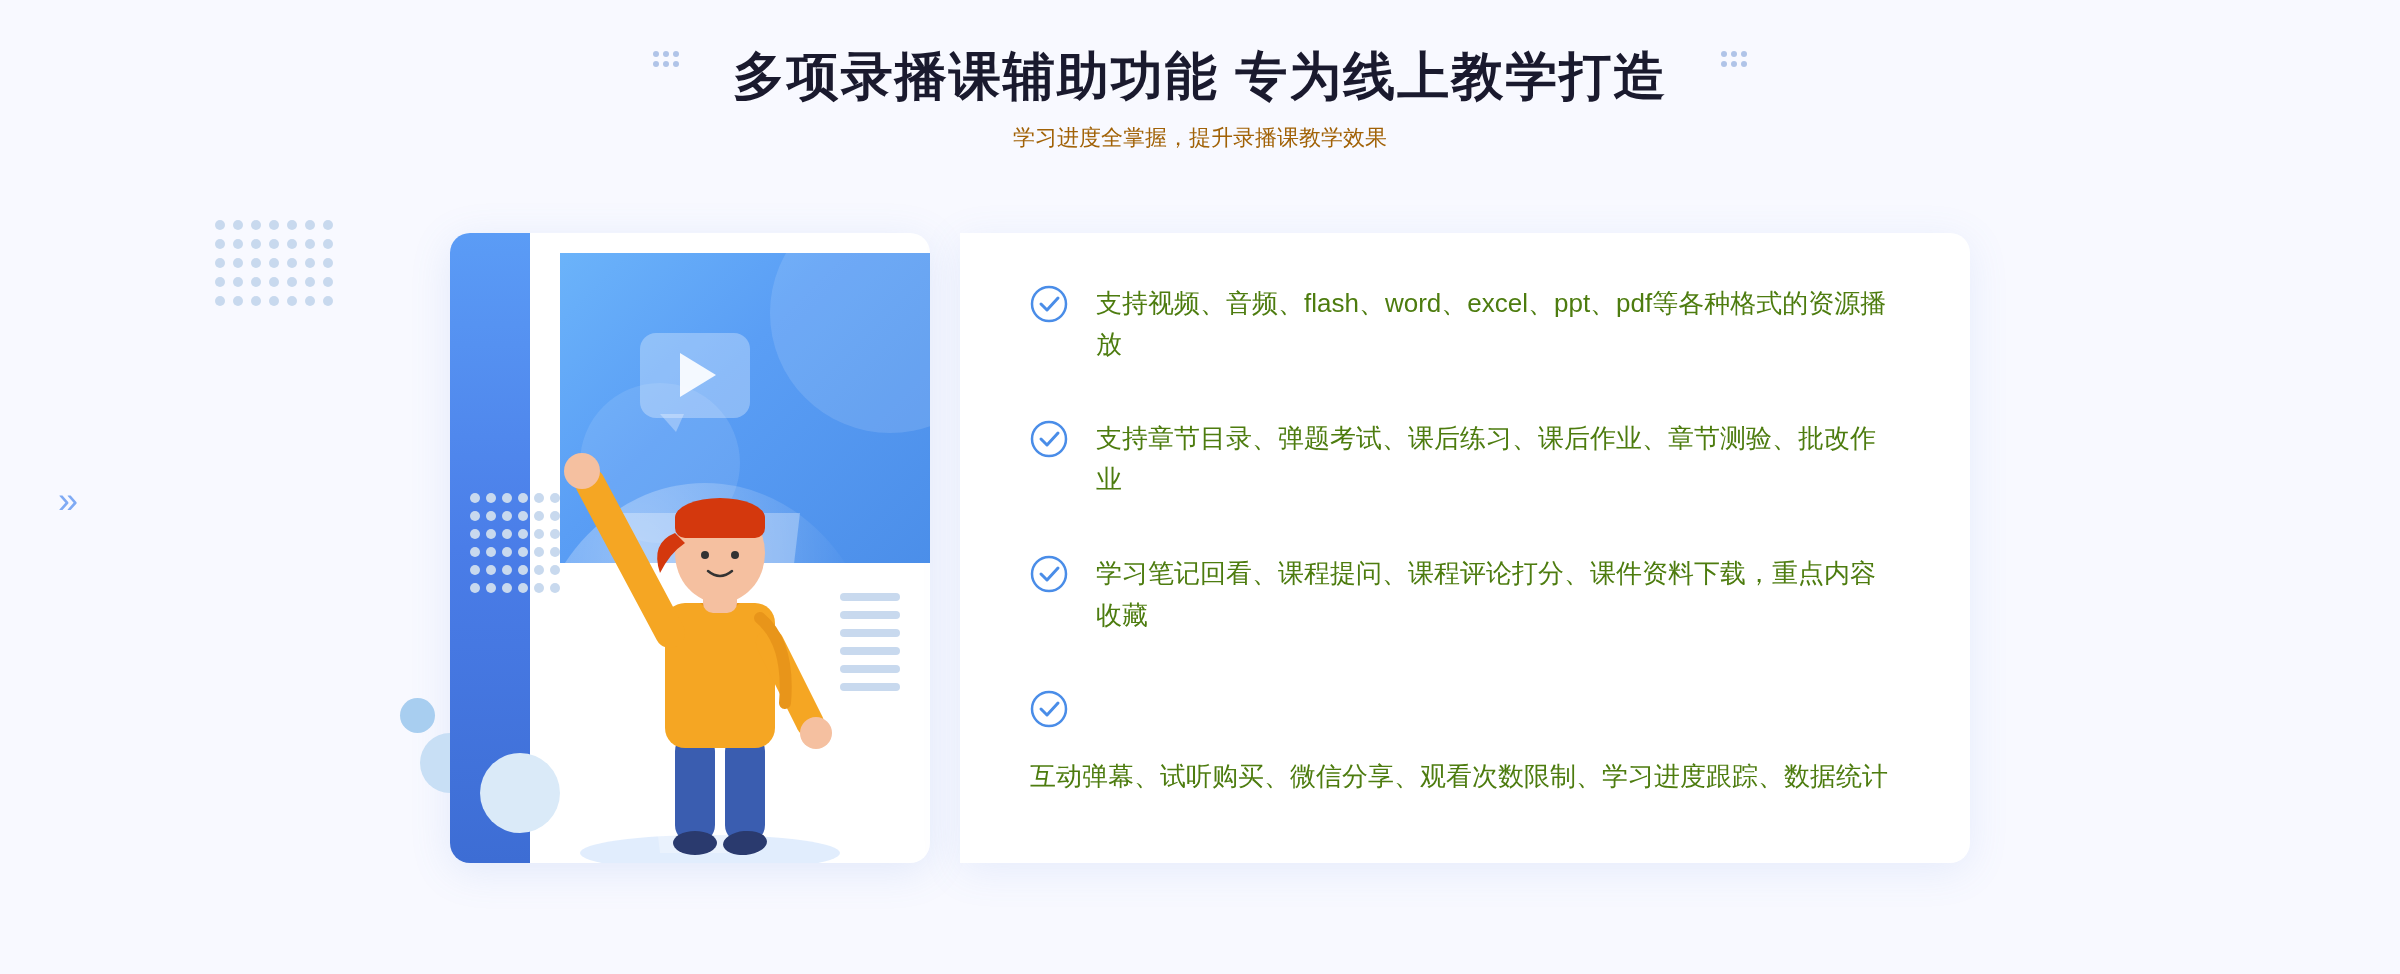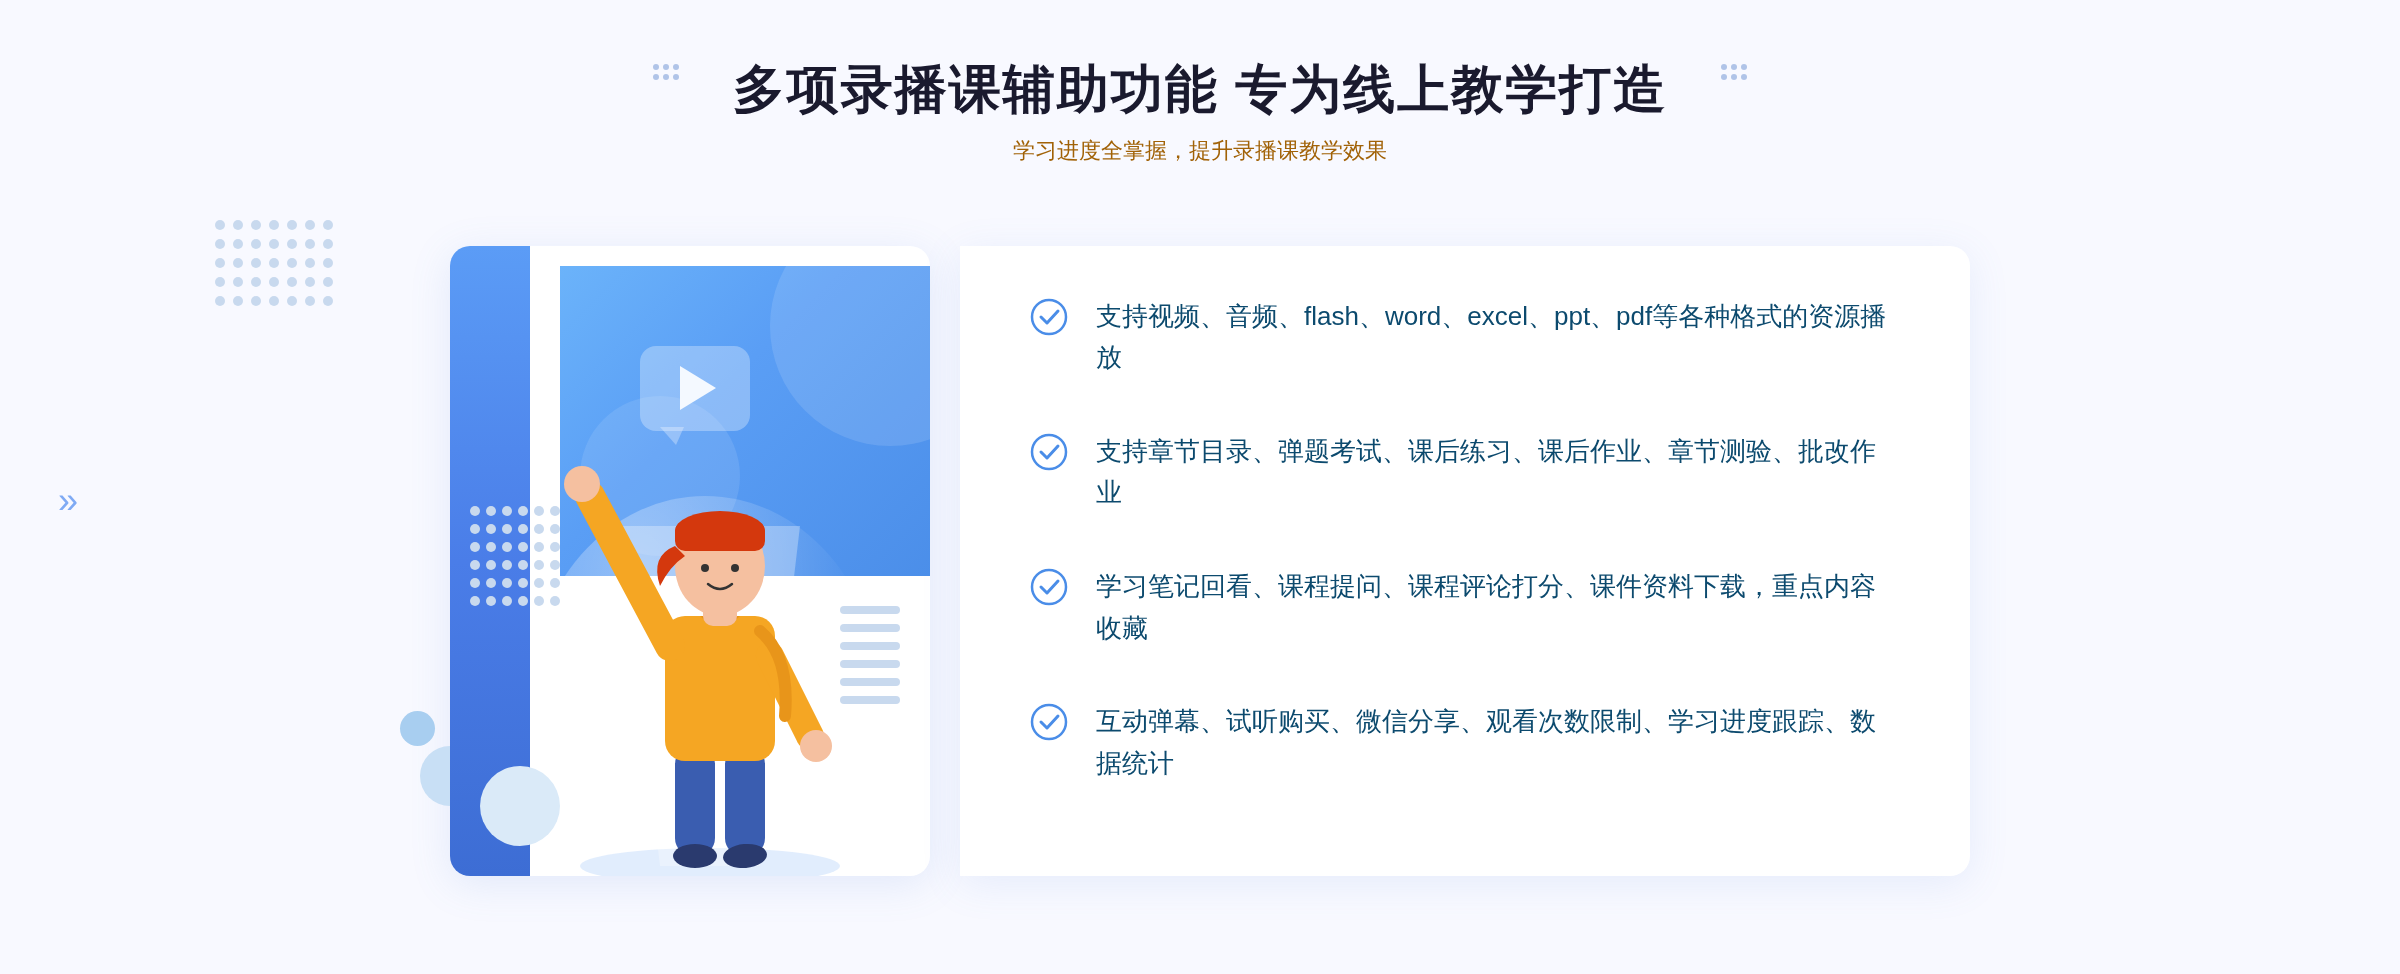--- a/index.html
+++ b/index.html
@@ -18,21 +18,21 @@
     }
 
     .page-wrapper {
       width: 100%;
       height: 100%;
       background: #f8f9ff;
       position: relative;
       display: flex;
       flex-direction: column;
       align-items: center;
-      padding-top: 56px;
+      padding-top: 43px;
     }
 
     
     .chevron-left {
       position: absolute;
       left: 58px;
       top: 480px;
       color: #4d8af0;
       font-size: 36px;
       opacity: 0.7;
@@ -233,37 +233,38 @@
 
     .feature-item {
       display: flex;
       align-items: flex-start;
       margin-bottom: 52px;
       gap: 28px;
     }
 
     .feature-item:last-child {
       margin-bottom: 0;
+      flex-direction: column;
     }
 
     .check-icon {
       width: 38px;
       height: 38px;
       flex-shrink: 0;
       margin-top: 2px;
     }
 
     .check-icon svg {
       width: 38px;
       height: 38px;
     }
 
     .feature-text {
       font-size: 26px;
-      color: #0c4a6e;
+      color: #4d7c0f;
       line-height: 1.6;
       font-weight: 400;
     }
 
     
     .dots-grid-decoration {
       display: grid;
       grid-template-columns: repeat(8, 10px);
       gap: 10px;
       position: absolute;

